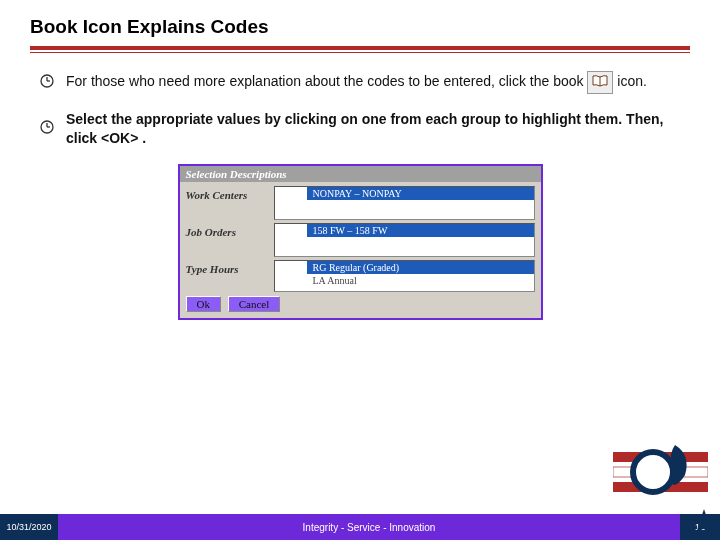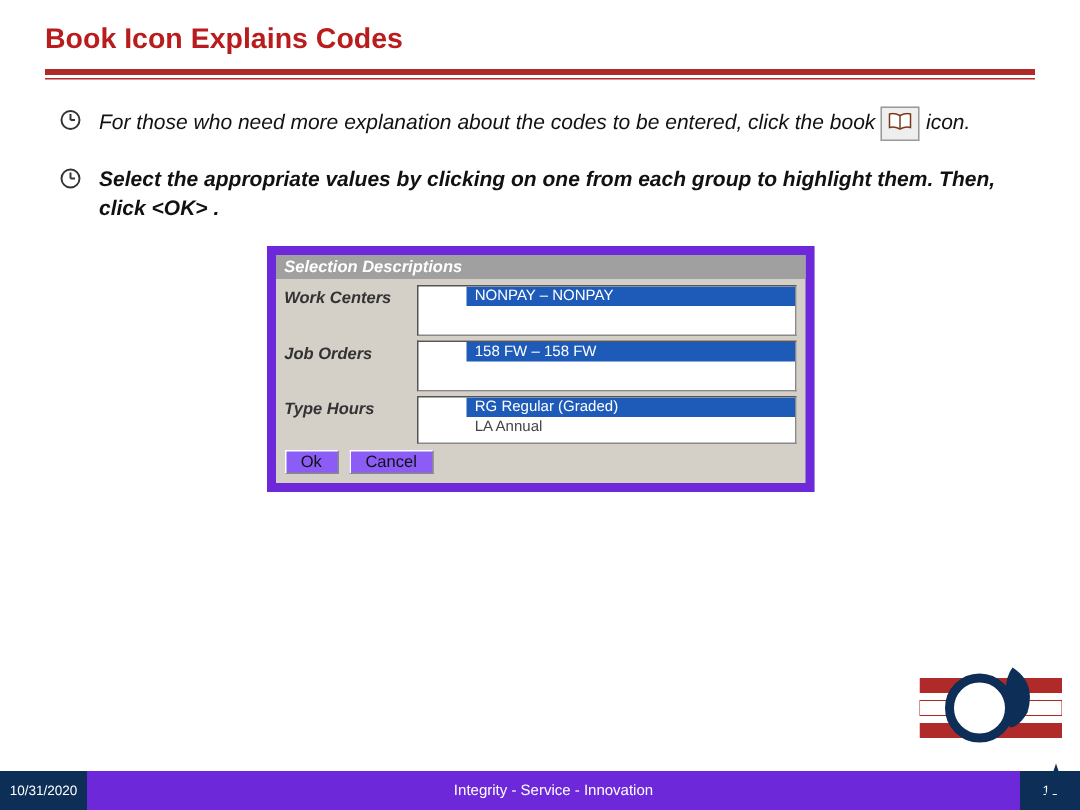--- a/index.html
+++ b/index.html
@@ -7,21 +7,21 @@
     width: 720px;
     height: 540px;
     font-family: Arial, sans-serif;
     background: #fff;
     position: relative;
     overflow: hidden;
   }
   .slide-title {
     font-size: 19px;
     font-weight: bold;
-    color: #b91c1c;
+    color: #000000;
     padding: 16px 0 8px 30px;
   }
   .rule-group {
     padding: 0 30px;
   }
   .rule-thick {
     height: 4px;
     background: #b02a2a;
     width: 100%;
   }
@@ -31,24 +31,23 @@
     width: 100%;
     margin-top: 2px;
   }
   .content {
     padding: 18px 40px 0 40px;
     font-size: 14px;
     color: #111;
   }
   .bullet-row {
     display: flex;
-    align-items: flex-start;
+    align-items: center;
     margin-bottom: 16px;
     line-height: 1.35;
-    font-style: italic;
   }
   .clock-bullet {
     flex: 0 0 18px;
     margin-right: 8px;
     margin-top: 2px;
   }
   .bullet-text { flex: 1; }
   .book-icon {
     display: inline-block;
     vertical-align: middle;
@@ -58,22 +57,22 @@
   }
   .dialog-wrap {
     text-align: center;
     margin-top: 4px;
   }
   .dialog {
     display: inline-block;
     text-align: left;
     width: 365px;
     background: #d4d0c8;
-    border: 6px solid #6d28d9;
-    font-family: Liberation Sans, sans-serif;
+    border: 2px solid #6d28d9;
+    font-family: Liberation Serif, serif;
     font-size: 11px;
   }
   .dialog-title {
     background: #a0a0a0;
     color: #fff;
     font-weight: bold;
     padding: 2px 6px;
     font-style: italic;
     font-size: 11px;
   }

